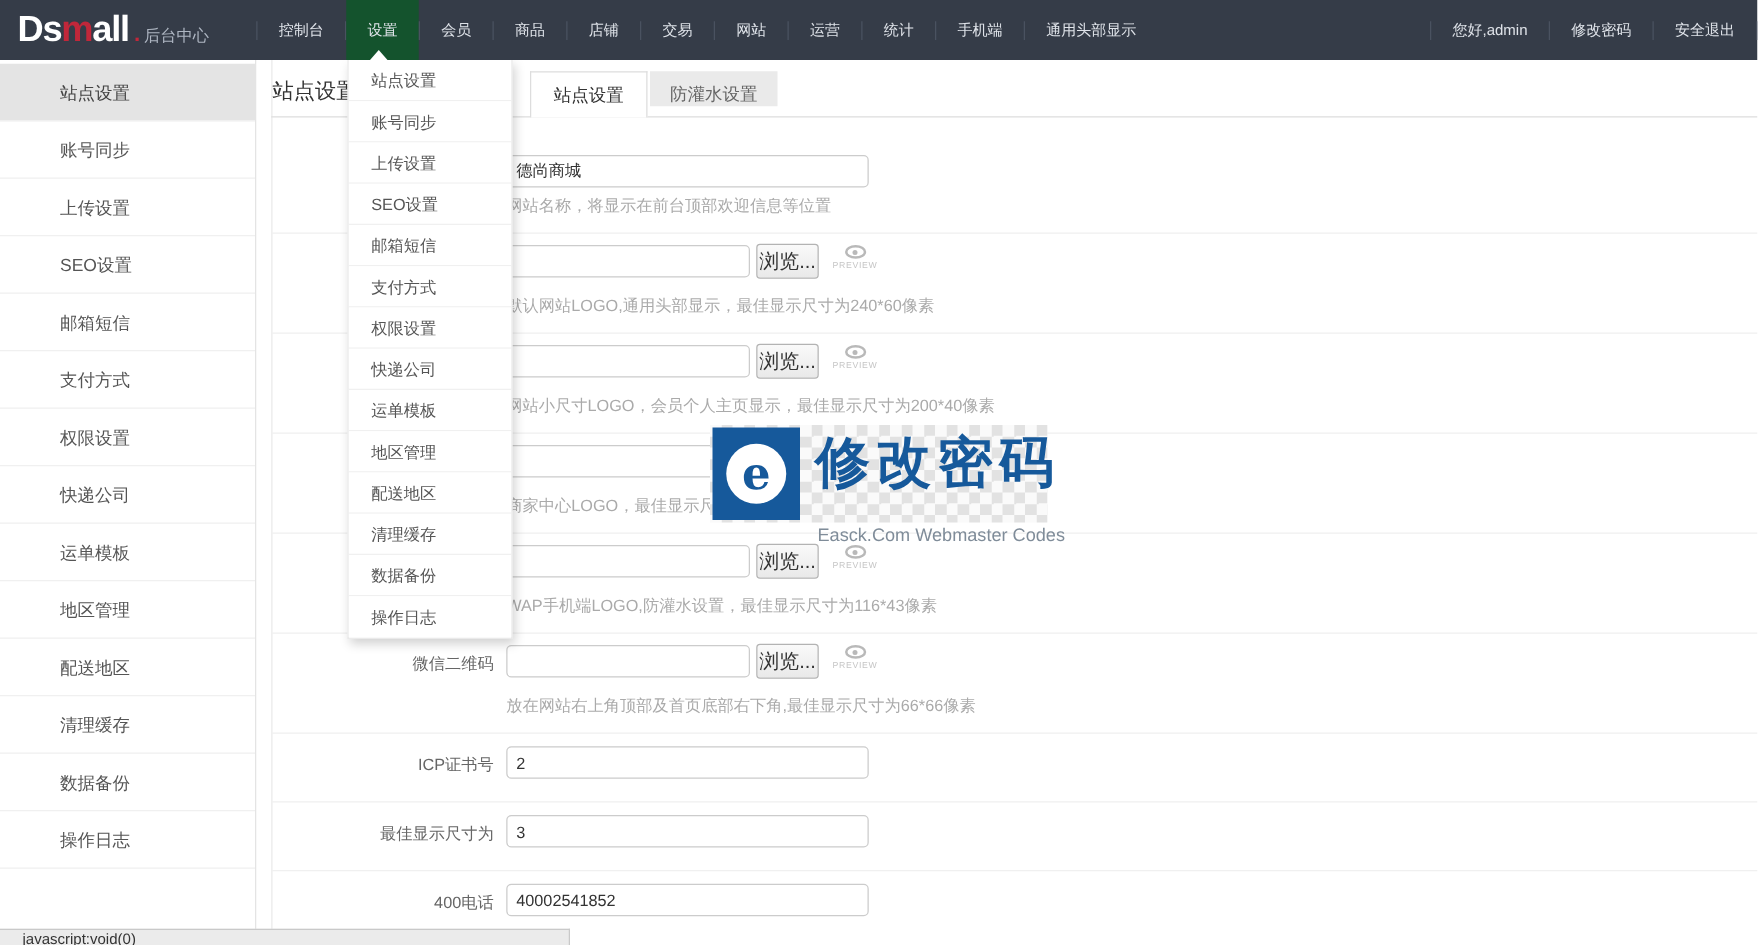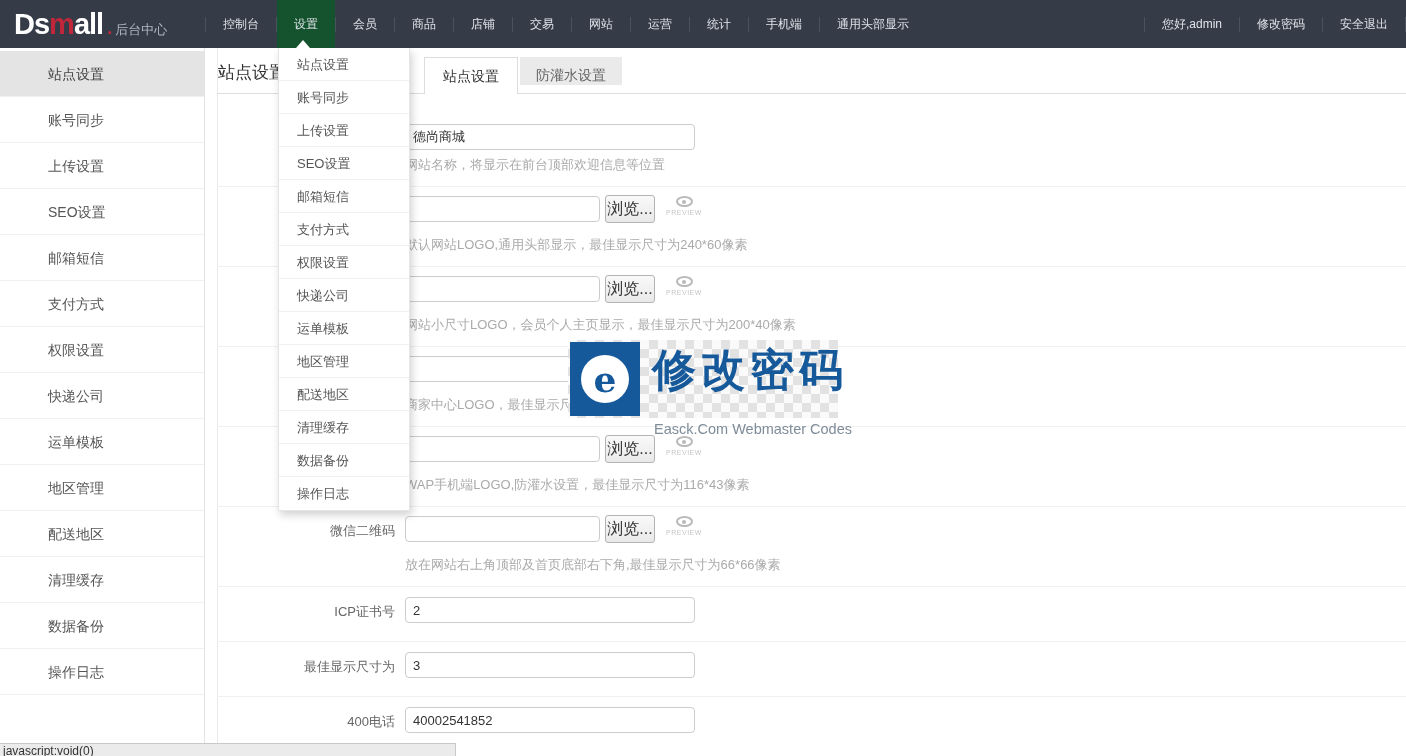--- a/index.html
+++ b/index.html
@@ -90,21 +90,21 @@
   .wm-glyph { color:#16599b; font-size:36px; font-weight:bold; line-height:1;
     font-family:"DejaVu Serif","Liberation Serif",serif; }
   .wm-title { position:absolute; left:84px; top:1px; font-size:44px; font-weight:bold;
     color:#16599b; letter-spacing:5px; white-space:nowrap; }
   .wm-sub { position:absolute; left:86px; top:53px; font-size:14.5px; color:#7f8c99;
     white-space:nowrap;margin-top:28px; }
 
   
   .statusbar { position:absolute; left:0; bottom:0; width:456px; height:13px;
     background:#ebebeb; border-top:1px solid #c9c9c9; border-right:1px solid #c9c9c9;
-    font-size:12px; color:#333; padding-left:3px; overflow:hidden; line-height:15px;
+    font-size:12px; color:#333; padding-left:18px; overflow:hidden; line-height:15px;
     z-index:35; }
 </style>
 </head>
 <body>
 
 <div class="topbar">
   <div class="brand">
     <span class="b1">Ds</span>
       <span class="b2">m</span>
       <span class="b1">all</span>

